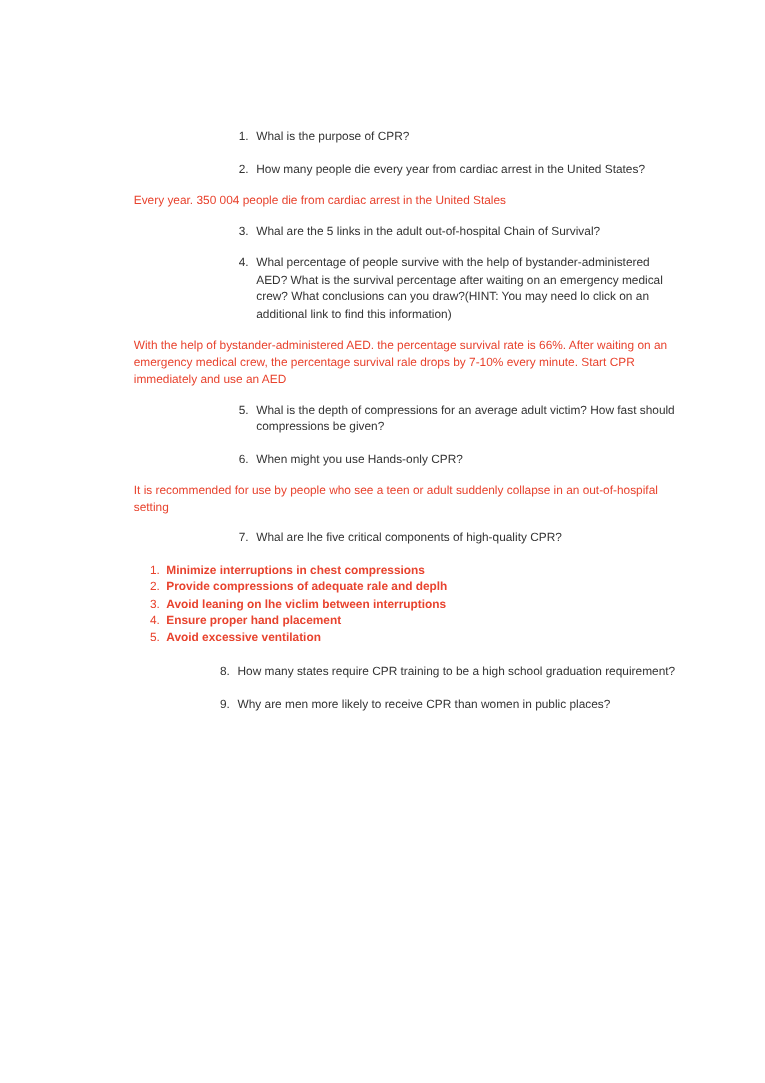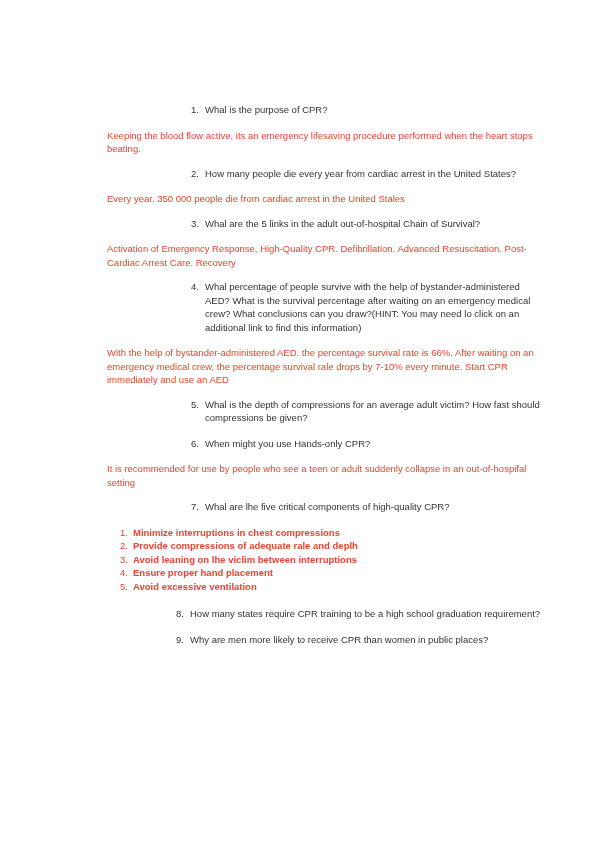--- a/index.html
+++ b/index.html
@@ -62,37 +62,35 @@
 </head>
 <body>
 
 <div class="page">
 
   <section class="qa">
     <div class="question">
       <span class="q-num">1.</span>
       <span class="q-text">Whal is the purpose of CPR?</span>
     </div>
-    <p class="answer">Keeping the blood flow active, its an emergency lifesaving procedure performed when the heart stops beating.</p>
   </section>
 
   <section class="qa">
     <div class="question">
       <span class="q-num">2.</span>
       <span class="q-text">How many people die every year from cardiac arrest in the United States?</span>
     </div>
-    <p class="answer">Every year. 350 000 people die from cardiac arrest in the United Stales</p>
+    <p class="answer">Every year. 350 004 people die from cardiac arrest in the United Stales</p>
   </section>
 
   <section class="qa">
     <div class="question">
       <span class="q-num">3.</span>
       <span class="q-text">Whal are the 5 links in the adult out-of-hospital Chain of Survival?</span>
     </div>
-    <p class="answer">Activation of Emergency Response, High-Quality CPR. Defibrillation. Advanced Resuscitation. Post-Cardiac Arrest Care. Recovery</p>
   </section>
 
   <section class="qa">
     <div class="question">
       <span class="q-num">4.</span>
       <span class="q-text">Whal percentage of people survive with the help of bystander-administered AED? What is the survival percentage after waiting on an emergency medical crew? What conclusions can you draw?(HINT: You may need lo click on an additional link to find this information)</span>
     </div>
     <p class="answer">With the help of bystander-administered AED. the percentage survival rate is 66%. After waiting on an emergency medical crew, the percentage survival rale drops by 7-10% every minute. Start CPR immediately and use an AED</p>
   </section>
 

